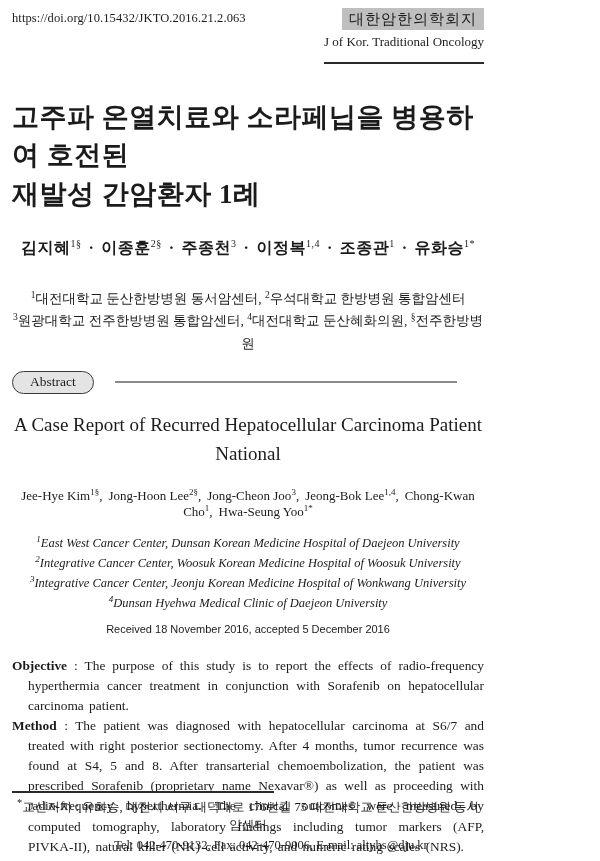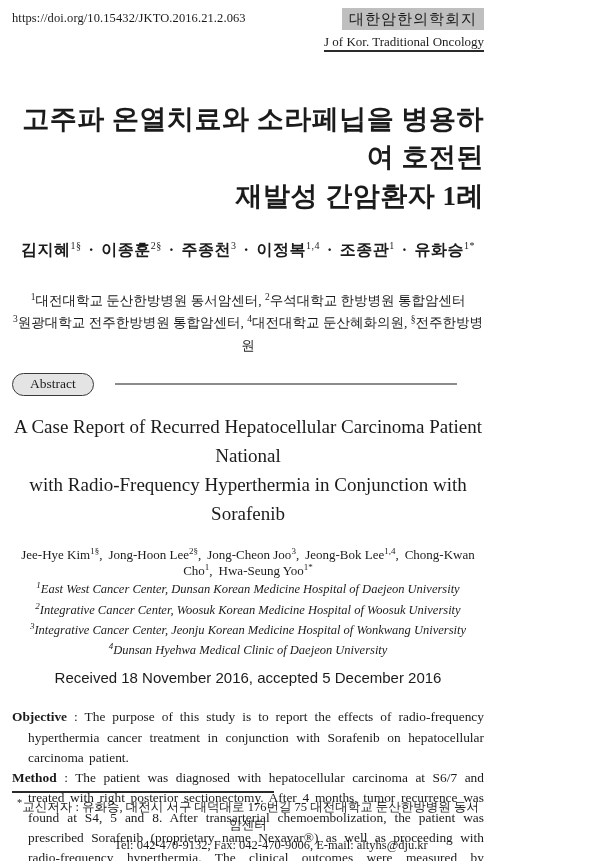--- a/index.html
+++ b/index.html
@@ -6,43 +6,43 @@
   html, body { margin: 0; padding: 0; background: #ffffff; }
   .page {
     width: 496px; height: 861px; position: relative; overflow: hidden;
     background: #ffffff; color: #1b1b1b;
     font-family: "Liberation Serif", "DejaVu Serif", serif;
     padding: 8px 12px 0 12px;
   }
   
   .header-row { display: flex; justify-content: space-between; align-items: flex-start; }
   .doi { font-size: 12.5px; padding-top: 3px; letter-spacing: 0.1px; }
-  .journal-block { text-align: right; border-bottom: 2px solid #2a2a2a; padding-bottom: 0; margin-left: 13px; }
+  .journal-block { text-align: right; border-bottom: 2px solid #2a2a2a; padding-bottom: 12px; margin-left: 13px; }
   .journal-kr-box { display: inline-block; background: #bfbfbf; padding: 2px 7px 1px 7px; font-size: 15px; letter-spacing: 1px; }
   .journal-en { font-size: 13px; margin-top: 4px; }
   .journal-vol { font-size: 13px; margin-top: 1px; }
   
-  .title-kr { margin-top: 48px; text-align: right; font-weight: bold; font-size: 27px; line-height: 1.42; letter-spacing: 0.5px; }
+  .title-kr { margin-top: 34px; text-align: left; font-weight: bold; font-size: 27px; line-height: 1.42; letter-spacing: 0.5px; }
   .authors-kr { margin-top: 25px; text-align: center; font-size: 16px; font-weight: bold; letter-spacing: 0.5px; }
   .authors-kr sup { font-size: 10px; font-weight: normal; }
   .author-sep { margin: 0 7px; font-weight: bold; }
   .affil-kr { margin-top: 29px; text-align: center; font-size: 13.5px; line-height: 1.65; }
   .affil-kr sup { font-size: 9.5px; }
   
   .abstract-marker { margin-top: 16px; display: flex; align-items: center; gap: 20px; }
   .abstract-pill { border: 1.5px solid #3a3a3a; background: #e4e4e4; border-radius: 13px; padding: 2px 17px 3px 17px; font-size: 13.5px; line-height: 1.2; }
   .abstract-rule { flex: 1; height: 2px; background: #8b8b8b; margin-left: 1px; margin-right: 27px; }
   
   .title-en { margin-top: 17px; text-align: center; font-size: 19px; line-height: 1.52; font-weight: normal; margin-bottom: 0; }
   .authors-en { margin-top: 19px; text-align: center; font-size: 13px; }
   .authors-en sup { font-size: 9px; }
   .sep-comma { margin-right: 6px; }
-  .affil-en { text-align: center; font-style: italic; font-size: 12.5px; line-height: 1.62; }
+  .affil-en { margin-top: 13px; text-align: center; font-style: italic; font-size: 12.5px; line-height: 1.62; }
   .affil-en sup { font-size: 9px; }
-  .received { margin-top: 9px; text-align: center; font-family: "Liberation Sans", sans-serif; font-size: 15px; }
+  .received { margin-top: 9px; text-align: center; font-family: "Liberation Sans", sans-serif; font-size: 11px; }
   
   .abs-body { margin-top: 21px; font-size: 13.4px; line-height: 1.5; }
   .abs-p { margin: 0; text-align: justify; padding-left: 16px; text-indent: -16px; word-spacing: 2px; }
   
   .footer { position: absolute; left: 12px; right: 12px; bottom: 7px; font-size: 12.5px; line-height: 1.45; text-align: center; }
   .footnote-rule { width: 262px; border-top: 2px solid #2a2a2a; margin-bottom: 5px; }
   .contact-line { padding-left: 46px; margin-top: 2px; }
   sup { line-height: 0; }
 </style>
 </head>
@@ -72,21 +72,20 @@
     <div><sup>3</sup><span>원광대학교 전주한방병원 통합암센터, </span><sup>4</sup><span>대전대학교 둔산혜화의원, </span><sup>§</sup><span>전주한방병원</span></div>
   </div>
 
   <div class="abstract-marker">
     <span class="abstract-pill"><span>Abstract</span></span>
     <span class="abstract-rule"></span>
   </div>
 
   <h2 class="title-en">
     <span style="display:block;">A Case Report of Recurred Hepatocellular Carcinoma Patient National</span>
-    <span style="display:block;">with Radio-Frequency Hyperthermia in Conjunction with Sorafenib</span>
   </h2>
 
   <div class="authors-en">
     <span><span>Jee-Hye Kim</span><sup>1§</sup></span><span class="sep-comma">,</span><span><span>Jong-Hoon Lee</span><sup>2§</sup></span><span class="sep-comma">,</span><span><span>Jong-Cheon Joo</span><sup>3</sup></span><span class="sep-comma">,</span><span><span>Jeong-Bok Lee</span><sup>1,4</sup></span><span class="sep-comma">,</span><span><span>Chong-Kwan Cho</span><sup>1</sup></span><span class="sep-comma">,</span><span><span>Hwa-Seung Yoo</span><sup>1*</sup></span>
   </div>
 
   <div class="affil-en">
     <div><sup>1</sup><span>East West Cancer Center, Dunsan Korean Medicine Hospital of Daejeon University</span></div>
     <div><sup>2</sup><span>Integrative Cancer Center, Woosuk Korean Medicine Hospital of Woosuk University</span></div>
     <div><sup>3</sup><span>Integrative Cancer Center, Jeonju Korean Medicine Hospital of Wonkwang University</span></div>

